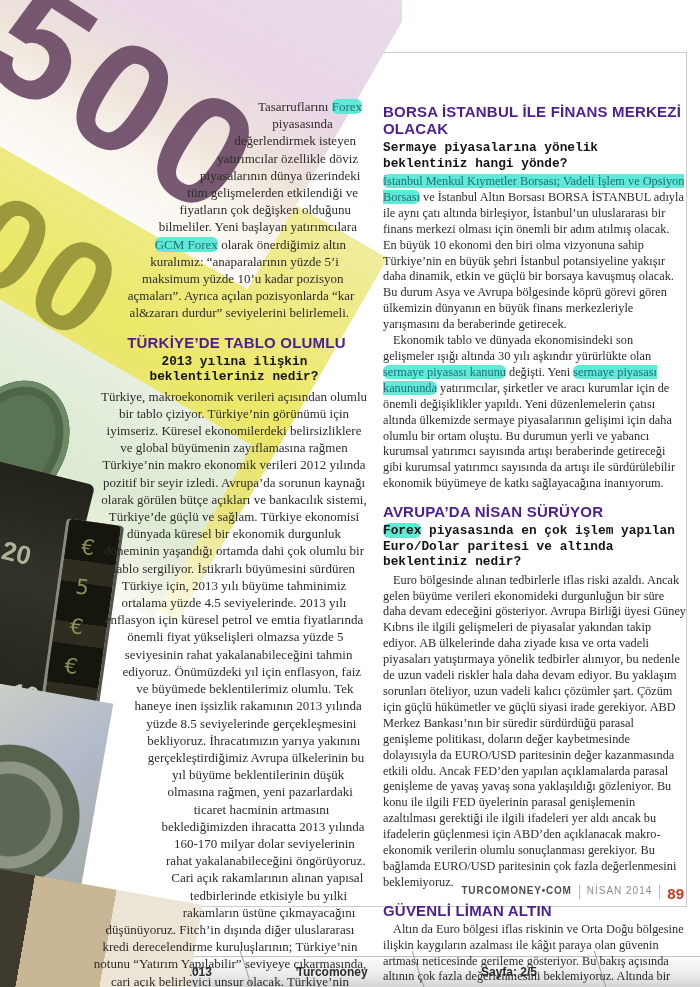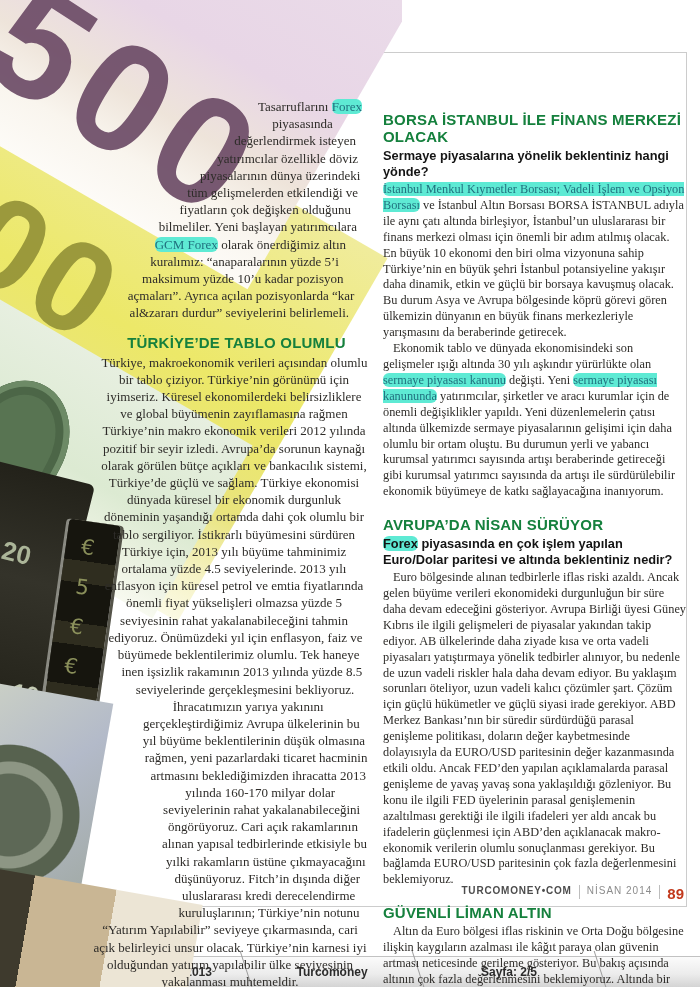--- a/index.html
+++ b/index.html
@@ -50,22 +50,22 @@
         color:#6d4c67;opacity:.92;letter-spacing:10px;}
 
   
   .col{position:absolute;z-index:3;}
   .left-col{left:92px;top:98px;width:276px;text-align:center;font-size:13px;line-height:17.2px;}
   .left-wrap-shape{float:left;width:170px;height:810px;
       shape-outside:polygon(0 0,160px 0,30px 150px,8px 260px,8px 540px,45px 640px,60px 700px,78px 810px,0 810px);}
   .right-col{left:383px;top:95px;width:303px;text-align:left;font-size:12.3px;line-height:15.9px;}
 
   h2{font-family:"Liberation Sans",sans-serif;font-weight:bold;font-size:15px;line-height:17px;
-     color:#15803d;margin:16px 0 3px 0;letter-spacing:.2px;}
-  .q{font-family:Liberation Sans, sans-serif;font-weight:bold;font-size:12.8px;line-height:15.5px;
+     color:#4c1d95;margin:8px 0 3px 0;letter-spacing:.2px;}
+  .q{font-family:Liberation Mono, monospace;font-weight:bold;font-size:12.8px;line-height:15.5px;
      color:#141414;margin:0 0 3px 0;}
   p{margin:0;}
   .para.indent{text-indent:10px;}
   .section{margin-bottom:11px;}
   .hl{background:#5eead4;color:#20707e;border-radius:6px;}
   .q .hl{color:#141414;}
   .left-col .sec-heading{margin-top:12px;}
 
   
   .pg-footer{position:absolute;right:16px;top:885px;z-index:3;display:flex;align-items:flex-start;gap:7px;
@@ -105,20 +105,21 @@
   <div class="tanwedge"></div>
   <div class="serr"></div>
   <div class="n500"></div>
   <div class="d500">500</div>
 </div>
 
 <div class="col left-col">
   <div class="left-wrap-shape"></div>
   <p class="para"><span>Tasarruflarını </span><span class="hl">Forex</span><span> piyasasında değerlendirmek isteyen yatırımcılar özellikle döviz piyasalarının dünya üzerindeki tüm gelişmelerden etkilendiği ve fiyatların çok değişken olduğunu bilmeliler. Yeni başlayan yatırımcılara </span><span class="hl">GCM Forex</span><span> olarak önerdiğimiz altın kuralımız: “anaparalarının yüzde 5’i maksimum yüzde 10’u kadar pozisyon açmaları”. Ayrıca açılan pozisyonlarda “kar al&amp;zararı durdur” seviyelerini belirlemeli.</span></p>
   <h2 class="sec-heading">TÜRKİYE’DE TABLO OLUMLU</h2>
+  <div class="q">2013 yılına ilişkin beklentileriniz nedir?</div>
   <p class="para">Türkiye, makroekonomik verileri açısından olumlu bir tablo çiziyor. Türkiye’nin görünümü için iyimseriz. Küresel ekonomilerdeki belirsizliklere ve global büyümenin zayıflamasına rağmen Türkiye’nin makro ekonomik verileri 2012 yılında pozitif bir seyir izledi. Avrupa’da sorunun kaynağı olarak görülen bütçe açıkları ve bankacılık sistemi, Türkiye’de güçlü ve sağlam. Türkiye ekonomisi dünyada küresel bir ekonomik durgunluk döneminin yaşandığı ortamda dahi çok olumlu bir tablo sergiliyor. İstikrarlı büyümesini sürdüren Türkiye için, 2013 yılı büyüme tahminimiz ortalama yüzde 4.5 seviyelerinde. 2013 yılı enflasyon için küresel petrol ve emtia fiyatlarında önemli fiyat yükselişleri olmazsa yüzde 5 seviyesinin rahat yakalanabileceğini tahmin ediyoruz. Önümüzdeki yıl için enflasyon, faiz ve büyümede beklentilerimiz olumlu. Tek haneye inen işsizlik rakamının 2013 yılında yüzde 8.5 seviyelerinde gerçekleşmesini bekliyoruz. İhracatımızın yarıya yakınını gerçekleştirdiğimiz Avrupa ülkelerinin bu yıl büyüme beklentilerinin düşük olmasına rağmen, yeni pazarlardaki ticaret hacminin artmasını beklediğimizden ihracatta 2013 yılında 160-170 milyar dolar seviyelerinin rahat yakalanabileceğini öngörüyoruz. Cari açık rakamlarının alınan yapısal tedbirlerinde etkisiyle bu yılki rakamların üstüne çıkmayacağını düşünüyoruz. Fitch’in dışında diğer uluslararası kredi derecelendirme kuruluşlarının; Türkiye’nin notunu “Yatırım Yapılabilir” seviyeye çıkarmasında, cari açık belirleyici unsur olacak. Türkiye’nin karnesi iyi olduğundan yatırım yapılabilir ülke seviyesinin yakalanması muhtemeldir.</p>
 </div>
 
 <div class="col right-col">
   <div class="section">
     <h2>BORSA İSTANBUL İLE FİNANS MERKEZİ OLACAK</h2>
     <div class="q">Sermaye piyasalarına yönelik beklentiniz hangi yönde?</div>
     <p class="para"><span class="hl">İstanbul Menkul Kıymetler Borsası; Vadeli İşlem ve Opsiyon Borsası</span><span> ve İstanbul Altın Borsası BORSA İSTANBUL adıyla ile aynı çatı altında birleşiyor, İstanbul’un uluslararası bir finans merkezi olması için önemli bir adım atılmış olacak. En büyük 10 ekonomi den biri olma vizyonuna sahip Türkiye’nin en büyük şehri İstanbul potansiyeline yakışır daha dinamik, etkin ve güçlü bir borsaya kavuşmuş olacak. Bu durum Asya ve Avrupa bölgesinde köprü görevi gören ülkemizin dünyanın en büyük finans merkezleriyle yarışmasını da beraberinde getirecek.</span></p>
     <p class="para indent"><span>Ekonomik tablo ve dünyada ekonomisindeki son gelişmeler ışığı altında 30 yılı aşkındır yürürlükte olan </span><span class="hl">sermaye piyasası kanunu</span><span> değişti. Yeni </span><span class="hl">sermaye piyasası kanununda</span><span> yatırımcılar, şirketler ve aracı kurumlar için de önemli değişiklikler yapıldı. Yeni düzenlemelerin çatısı altında ülkemizde sermaye piyasalarının gelişimi için daha olumlu bir ortam oluştu. Bu durumun yerli ve yabancı kurumsal yatırımcı sayısında artışı beraberinde getireceği gibi kurumsal yatırımcı sayısında da artışı ile sürdürülebilir ekonomik büyümeye de katkı sağlayacağına inanıyorum.</span></p>
   </div>

